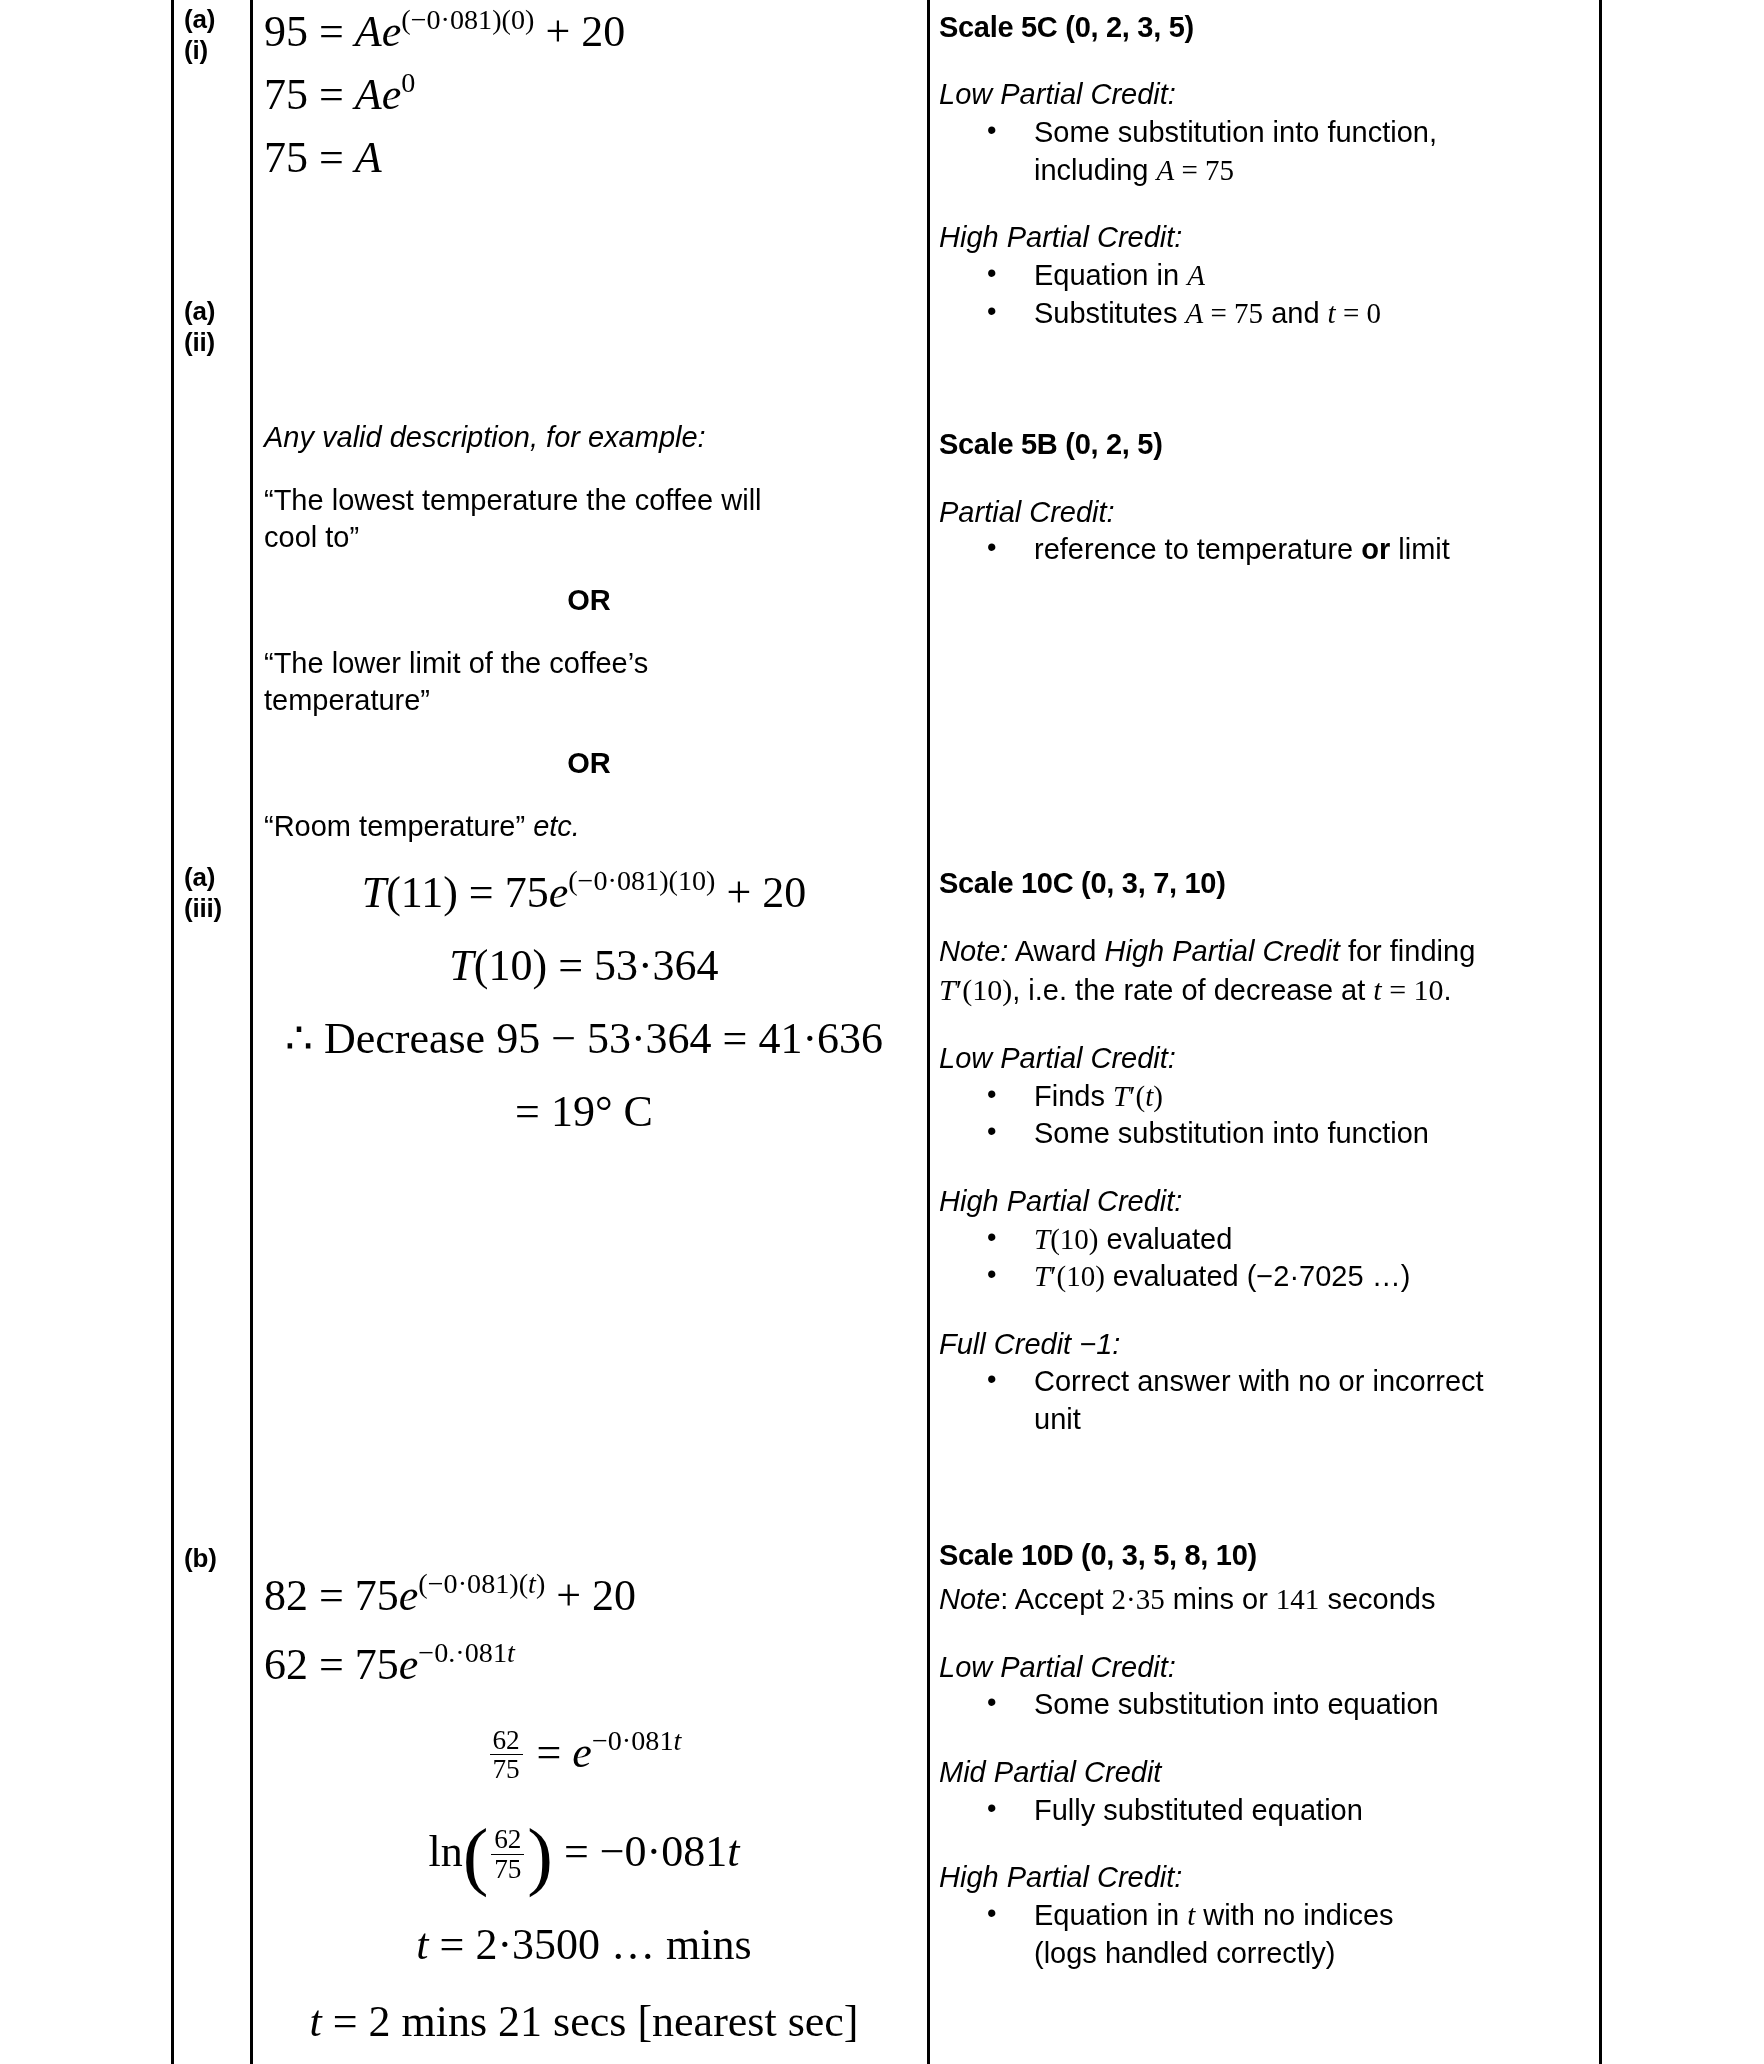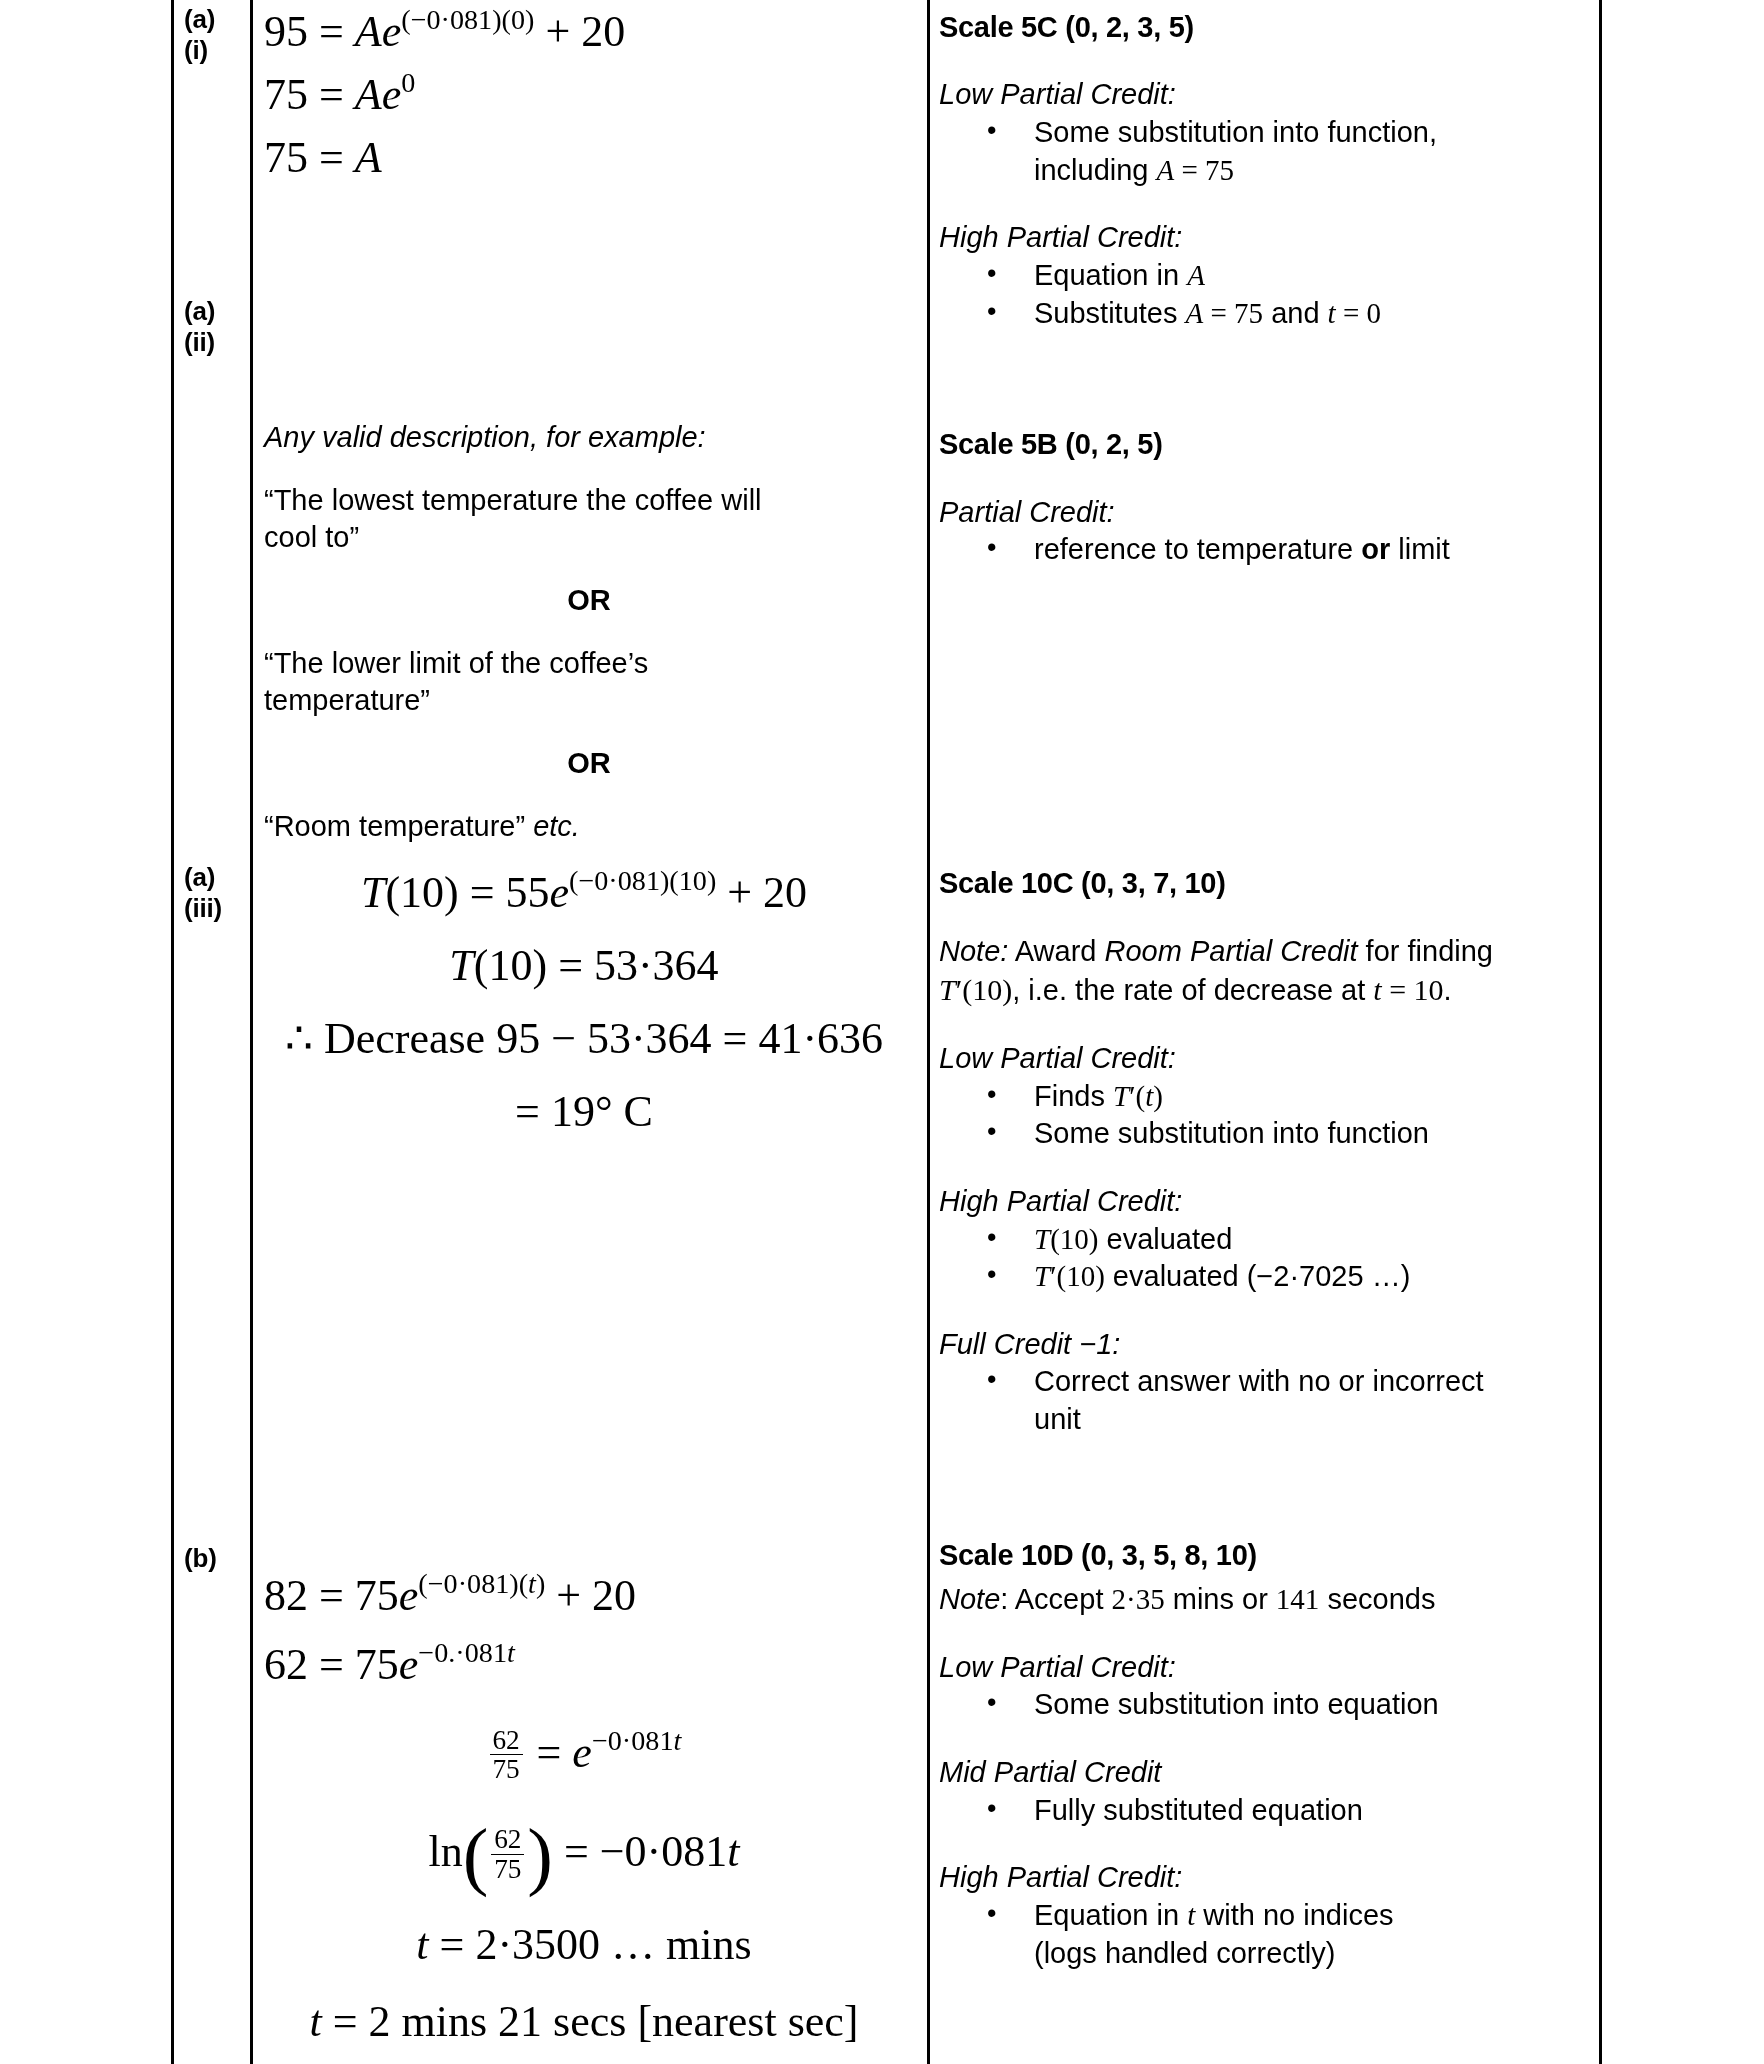--- a/index.html
+++ b/index.html
@@ -244,34 +244,34 @@
     </ul>
   </div>
 
   <div class="col-label" style="top: 862px;">
     <div>(a)</div>
     <div>(iii)</div>
   </div>
 
   <div class="col-work" style="top: 871px; width: 640px;">
     <div class="mline math center" style="margin-bottom:29px">
-      <i>T</i><span>(10) = 55</span><i>e</i><sup class="exp">(−0·081)(10)</sup><span> + 20</span>
+      <i>T</i><span>(11) = 75</span><i>e</i><sup class="exp">(−0·081)(10)</sup><span> + 20</span>
     </div>
     <div class="mline math center" style="margin-bottom:29px">
       <i>T</i><span>(10) = 53·364</span>
     </div>
     <div class="mline math center" style="margin-bottom:29px">∴ Decrease 95 − 53·364 = 41·636</div>
     <div class="mline math center">= 19° C</div>
   </div>
 
   <div class="col-scheme" style="top: 864px;">
     <p class="scale-head">Scale 10C (0, 3, 7, 10)</p>
     <div class="blank"></div>
     <p class="note-line">
-      <span class="lab">Note:</span><span> Award </span><span class="em">Room Partial Credit</span><span> for finding</span><br>
+      <span class="lab">Note:</span><span> Award </span><span class="em">High Partial Credit</span><span> for finding</span><br>
       <span class="math" style="font-size:30px"><i>T</i>′(10)</span><span>, i.e. the rate of decrease at </span><span class="math" style="font-size:30px"><i>t</i> = 10</span><span>.</span>
     </p>
     <div class="blank"></div>
     <p class="credit-head">Low Partial Credit:</p>
     <ul class="bullets">
       <li>
         <span>Finds </span><span class="math" style="font-size:29px"><i>T</i>′(<i>t</i>)</span>
       </li>
       <li>Some substitution into function</li>
     </ul>

